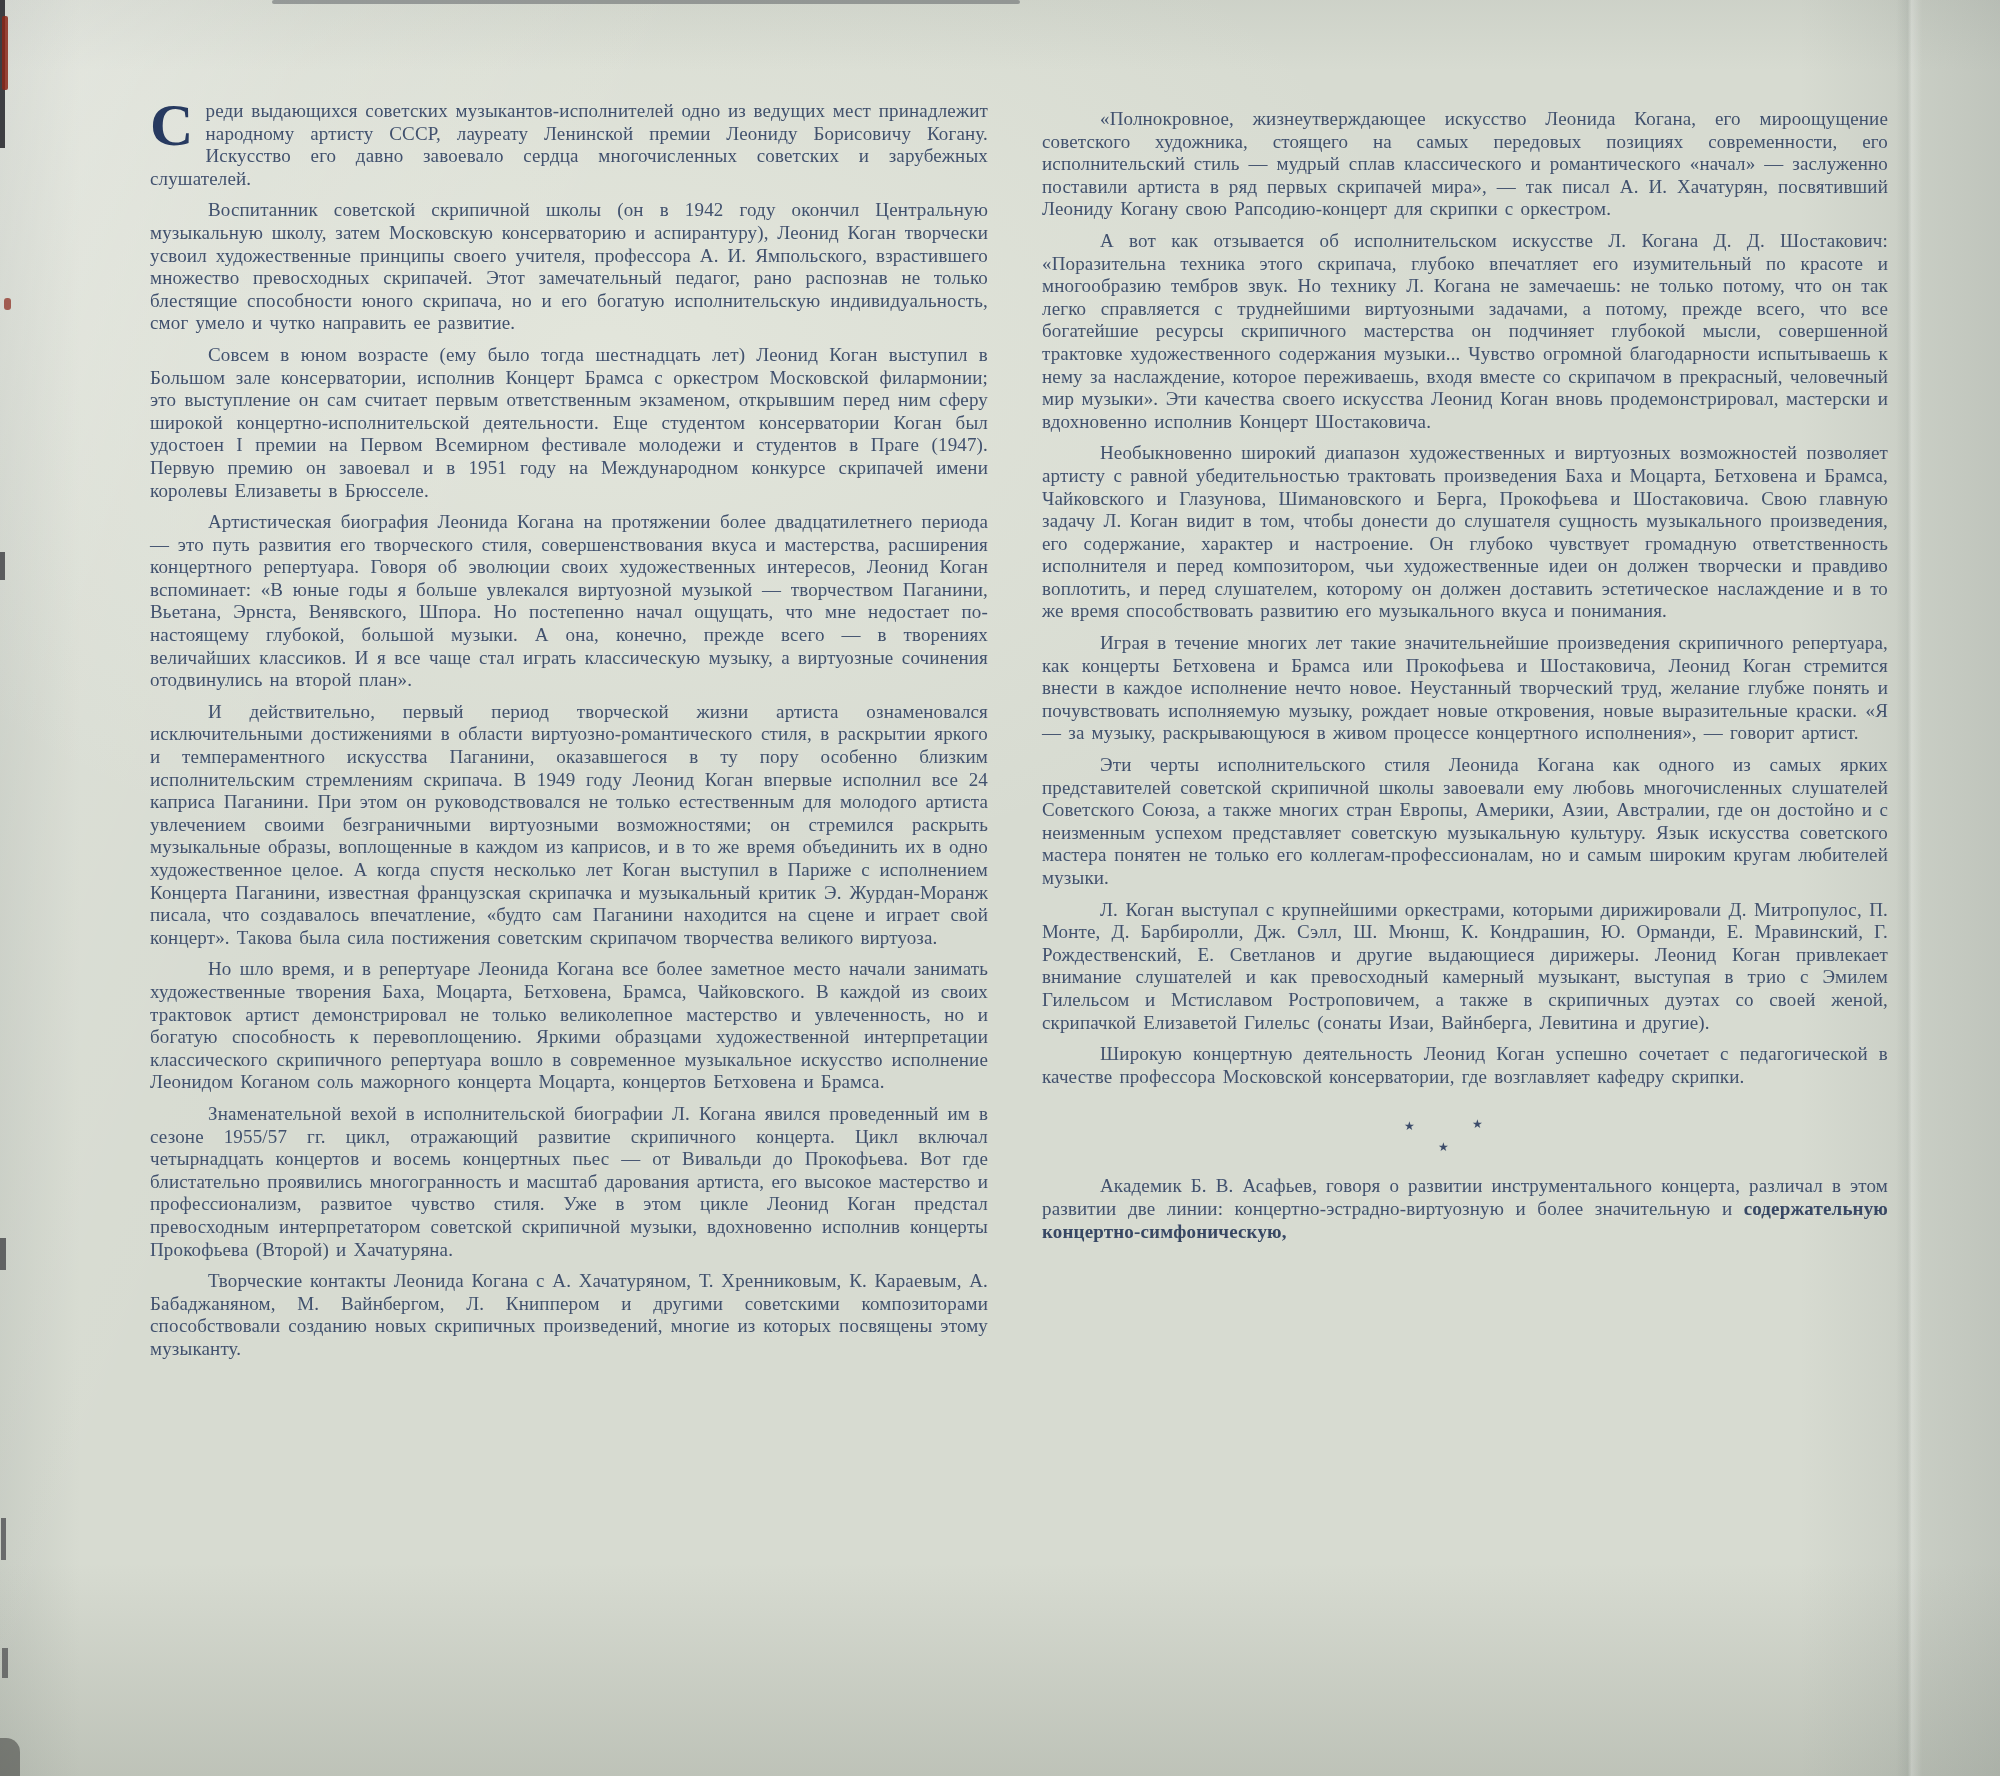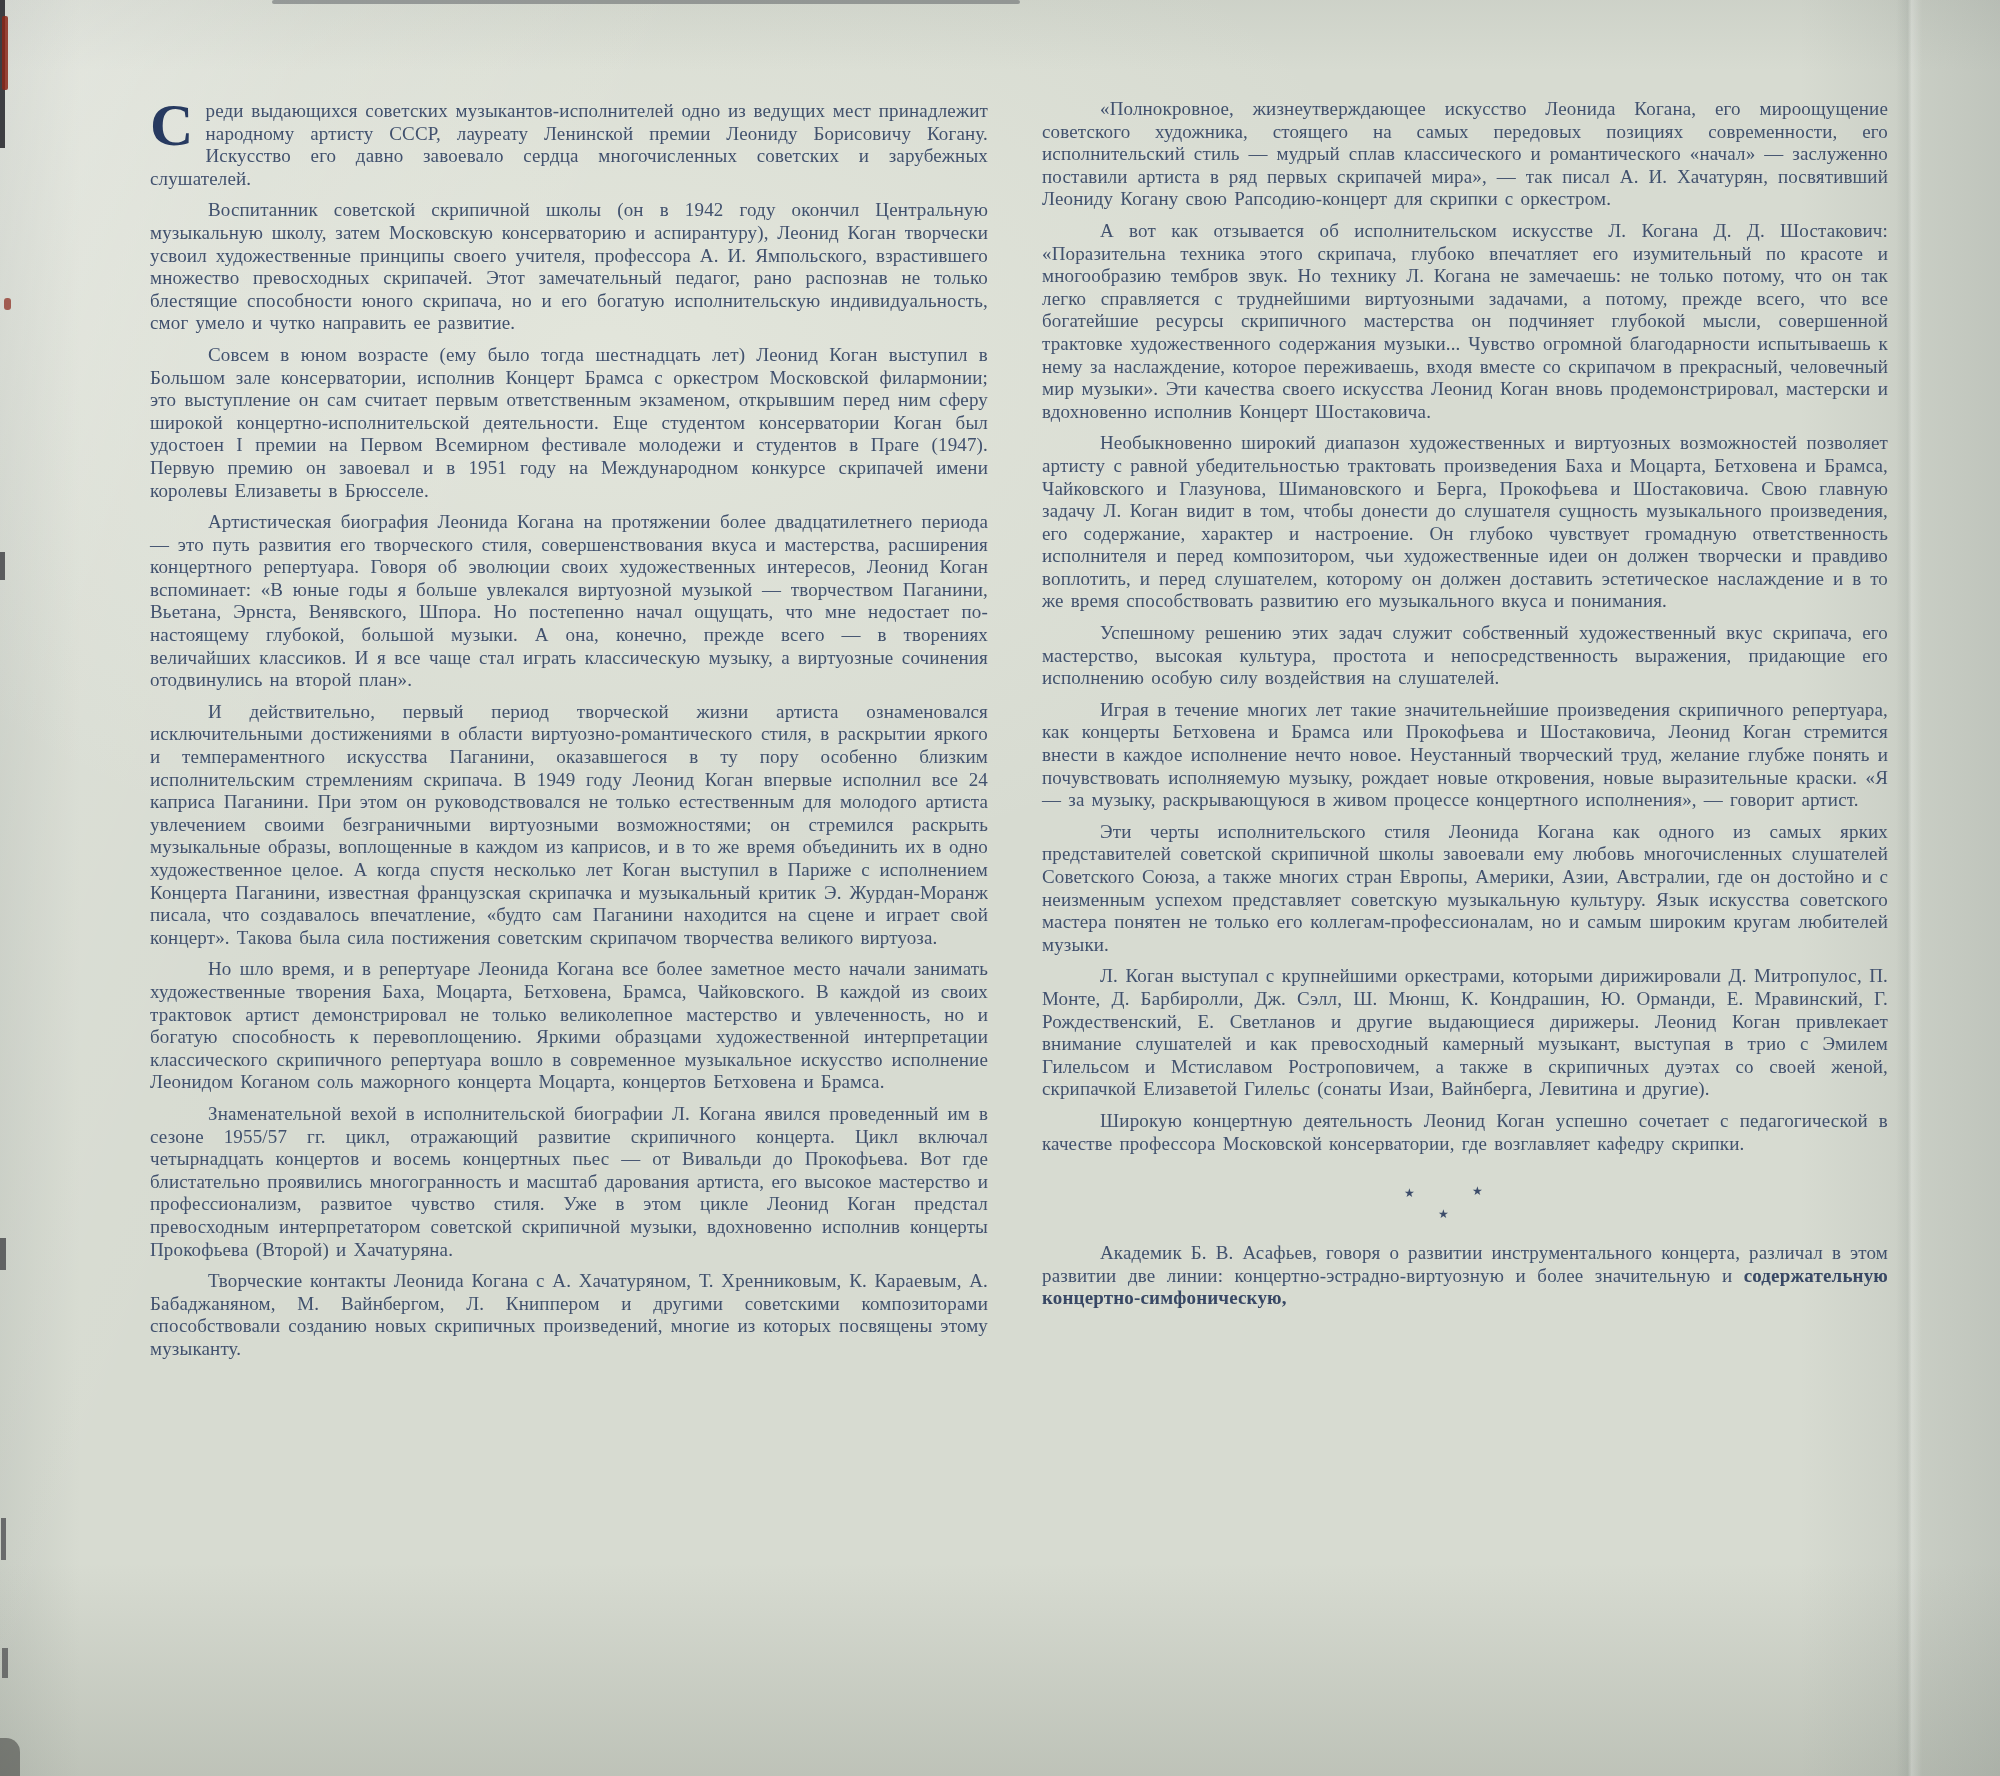--- a/index.html
+++ b/index.html
@@ -27,21 +27,21 @@
     color:#41516e;
     font-size:19px;
     line-height:22.6px;
     text-align:justify;
     letter-spacing:0.15px;
     word-spacing:2.2px;
   }
   .column p{margin:9px 0 0 0;text-indent:58px;}
   .column p.no-indent{text-indent:0;margin-top:0;}
   #col-left{left:150px;top:100px;width:838px;}
-  #col-right{left:1042px;top:98px;width:846px;}
+  #col-right{left:1042px;top:108px;width:846px;}
   .dropcap{
     float:left;
     font-size:60px;
     line-height:44px;
     padding:3px 12px 0 0;
     font-weight:bold;
     color:#273a60;
   }
   .star-sep{
     position:relative;height:52px;margin-top:26px;
@@ -90,21 +90,20 @@
     <p>И действительно, первый период творческой жизни артиста ознаменовался исключительными достижениями в области виртуозно-романтического стиля, в раскрытии яркого и темпераментного искусства Паганини, оказавшегося в ту пору особенно близким исполнительским стремлениям скрипача. В 1949 году Леонид Коган впервые исполнил все 24 каприса Паганини. При этом он руководствовался не только естественным для молодого артиста увлечением своими безграничными виртуозными возможностями; он стремился раскрыть музыкальные образы, воплощенные в каждом из каприсов, и в то же время объединить их в одно художественное целое. А когда спустя несколько лет Коган выступил в Париже с исполнением Концерта Паганини, известная французская скрипачка и музыкальный критик Э. Журдан-Моранж писала, что создавалось впечатление, «будто сам Паганини находится на сцене и играет свой концерт». Такова была сила постижения советским скрипачом творчества великого виртуоза.</p>
     <p>Но шло время, и в репертуаре Леонида Когана все более заметное место начали занимать художественные творения Баха, Моцарта, Бетховена, Брамса, Чайковского. В каждой из своих трактовок артист демонстрировал не только великолепное мастерство и увлеченность, но и богатую способность к перевоплощению. Яркими образцами художественной интерпретации классического скрипичного репертуара вошло в современное музыкальное искусство исполнение Леонидом Коганом соль мажорного концерта Моцарта, концертов Бетховена и Брамса.</p>
     <p>Знаменательной вехой в исполнительской биографии Л. Когана явился проведенный им в сезоне 1955/57 гг. цикл, отражающий развитие скрипичного концерта. Цикл включал четырнадцать концертов и восемь концертных пьес — от Вивальди до Прокофьева. Вот где блистательно проявились многогранность и масштаб дарования артиста, его высокое мастерство и профессионализм, развитое чувство стиля. Уже в этом цикле Леонид Коган предстал превосходным интерпретатором советской скрипичной музыки, вдохновенно исполнив концерты Прокофьева (Второй) и Хачатуряна.</p>
     <p>Творческие контакты Леонида Когана с А. Хачатуряном, Т. Хренниковым, К. Караевым, А. Бабаджаняном, М. Вайнбергом, Л. Книппером и другими советскими композиторами способствовали созданию новых скрипичных произведений, многие из которых посвящены этому музыканту.</p>
   </div>
 
   <div class="column" id="col-right">
     <p class="no-indent" style="text-indent:58px;">«Полнокровное, жизнеутверждающее искусство Леонида Когана, его мироощущение советского художника, стоящего на самых передовых позициях современности, его исполнительский стиль — мудрый сплав классического и романтического «начал» — заслуженно поставили артиста в ряд первых скрипачей мира», — так писал А. И. Хачатурян, посвятивший Леониду Когану свою Рапсодию-концерт для скрипки с оркестром.</p>
     <p>А вот как отзывается об исполнительском искусстве Л. Когана Д. Д. Шостакович: «Поразительна техника этого скрипача, глубоко впечатляет его изумительный по красоте и многообразию тембров звук. Но технику Л. Когана не замечаешь: не только потому, что он так легко справляется с труднейшими виртуозными задачами, а потому, прежде всего, что все богатейшие ресурсы скрипичного мастерства он подчиняет глубокой мысли, совершенной трактовке художественного содержания музыки... Чувство огромной благодарности испытываешь к нему за наслаждение, которое переживаешь, входя вместе со скрипачом в прекрасный, человечный мир музыки». Эти качества своего искусства Леонид Коган вновь продемонстрировал, мастерски и вдохновенно исполнив Концерт Шостаковича.</p>
     <p>Необыкновенно широкий диапазон художественных и виртуозных возможностей позволяет артисту с равной убедительностью трактовать произведения Баха и Моцарта, Бетховена и Брамса, Чайковского и Глазунова, Шимановского и Берга, Прокофьева и Шостаковича. Свою главную задачу Л. Коган видит в том, чтобы донести до слушателя сущность музыкального произведения, его содержание, характер и настроение. Он глубоко чувствует громадную ответственность исполнителя и перед композитором, чьи художественные идеи он должен творчески и правдиво воплотить, и перед слушателем, которому он должен доставить эстетическое наслаждение и в то же время способствовать развитию его музыкального вкуса и понимания.</p>
-    <p>Успешному решению этих задач служит собственный художественный вкус скрипача, его мастерство, высокая культура, простота и непосредственность выражения, придающие его исполнению особую силу воздействия на слушателей.</p>
     <p>Играя в течение многих лет такие значительнейшие произведения скрипичного репертуара, как концерты Бетховена и Брамса или Прокофьева и Шостаковича, Леонид Коган стремится внести в каждое исполнение нечто новое. Неустанный творческий труд, желание глубже понять и почувствовать исполняемую музыку, рождает новые откровения, новые выразительные краски. «Я — за музыку, раскрывающуюся в живом процессе концертного исполнения», — говорит артист.</p>
     <p>Эти черты исполнительского стиля Леонида Когана как одного из самых ярких представителей советской скрипичной школы завоевали ему любовь многочисленных слушателей Советского Союза, а также многих стран Европы, Америки, Азии, Австралии, где он достойно и с неизменным успехом представляет советскую музыкальную культуру. Язык искусства советского мастера понятен не только его коллегам-профессионалам, но и самым широким кругам любителей музыки.</p>
     <p>Л. Коган выступал с крупнейшими оркестрами, которыми дирижировали Д. Митропулос, П. Монте, Д. Барбиролли, Дж. Сэлл, Ш. Мюнш, К. Кондрашин, Ю. Орманди, Е. Мравинский, Г. Рождественский, Е. Светланов и другие выдающиеся дирижеры. Леонид Коган привлекает внимание слушателей и как превосходный камерный музыкант, выступая в трио с Эмилем Гилельсом и Мстиславом Ростроповичем, а также в скрипичных дуэтах со своей женой, скрипачкой Елизаветой Гилельс (сонаты Изаи, Вайнберга, Левитина и другие).</p>
     <p>Широкую концертную деятельность Леонид Коган успешно сочетает с педагогической в качестве профессора Московской консерватории, где возглавляет кафедру скрипки.</p>
 
     <div class="star-sep">
       <span class="star s1">★</span>
       <span class="star s2">★</span>
       <span class="star s3">★</span>
     </div>

